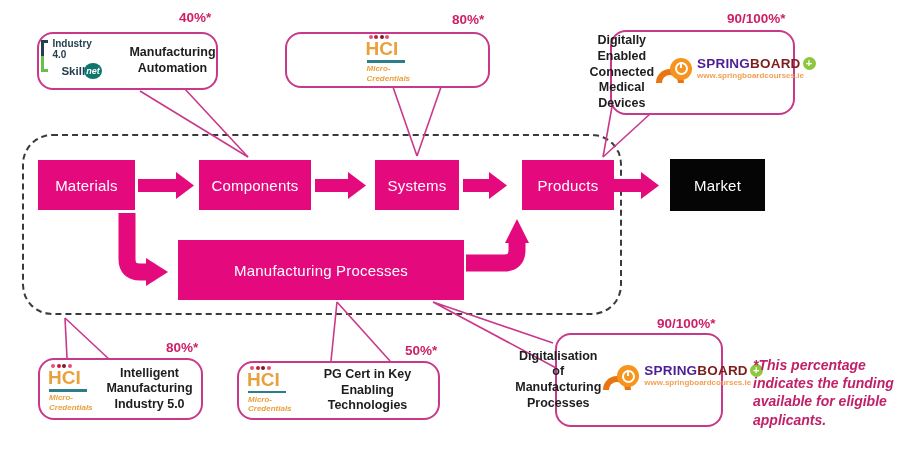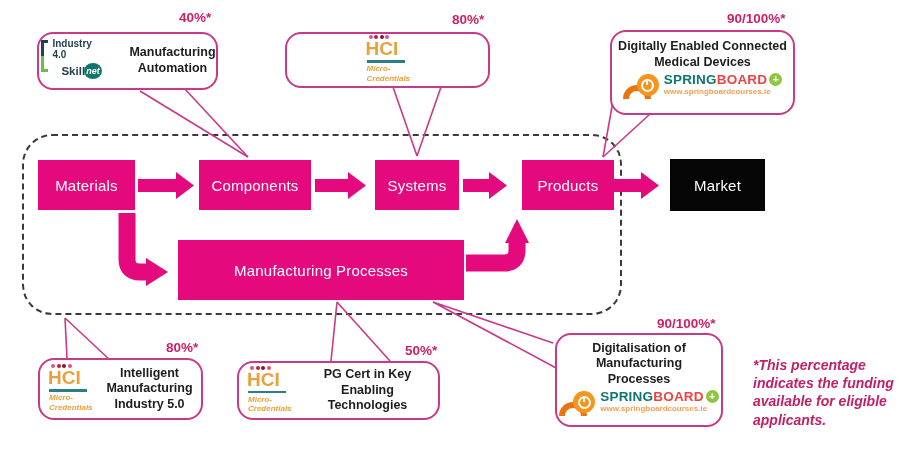--- a/index.html
+++ b/index.html
@@ -22,21 +22,21 @@
   }
   .magenta { background: #E5097E; }
   .blackbox { background: #050505; }
   
   .callout {
     position: absolute; background: #fff;
     border: 2px solid #C9398A; border-radius: 16px;
     display: flex; align-items: center; justify-content: center;
     padding: 6px 8px; gap: 14px;
   }
-  .callout.col { flex-direction: column; gap: 2px; }
+  .callout.col { flex-direction: row; gap: 2px; }
   .c-text {
     color: #1d1d1f; font-weight: 700; font-size: 12.5px; line-height: 1.25;
     text-align: center;
   }
   .pct {
     position: absolute; color: #CE1F66; font-weight: 700; font-size: 13.5px;
   }
   .footnote {
     position: absolute; left: 753px; top: 356px; width: 158px;
     color: #C02168; font-style: italic; font-weight: 600;
@@ -68,22 +68,22 @@
   
   .sb { display: flex; align-items: flex-start; gap: 5px; height: 34px; }
   .sb-badge { position: relative; width: 36px; height: 30px; flex: 0 0 auto; }
   .sb-arc { position: absolute; left: 0; bottom: 3px; width: 28px; height: 14px;
     border: 6px solid #E87511; border-bottom: none; border-radius: 14px 14px 0 0; }
   .sb-circle { position: absolute; right: 0; top: 2px; width: 22px; height: 22px;
     border-radius: 50%; background: #F7941D; display: flex; align-items: center; justify-content: center; }
   .sb-ring { width: 13px; height: 13px; border: 2.5px solid #fff; border-radius: 50%; position: relative; }
   .sb-ring::after { content: ""; position: absolute; left: 3px; top: -2px; width: 2px; height: 6px; background: #fff; }
   .sb-word { font-weight: 700; font-size: 13.5px; letter-spacing: .2px; display: flex; align-items: center; }
-  .sb-spring { color: #0f766e; }
-  .sb-board { color: #ef4444; }
+  .sb-spring { color: #4c1d95; }
+  .sb-board { color: #7f1d1d; }
   .sb-plus { background: #8DC63F; color: #fff; width: 13px; height: 13px;
     border-radius: 50%; font-size: 11px; line-height: 13px; text-align: center;
     display: inline-block; margin-left: 2px; font-weight: 700; }
   .sb-url { color: #F2A054; font-size: 8px; font-weight: 700; margin-top: 0px; }
 </style>
 </head>
 <body>
 
 <div id="stage">
 

